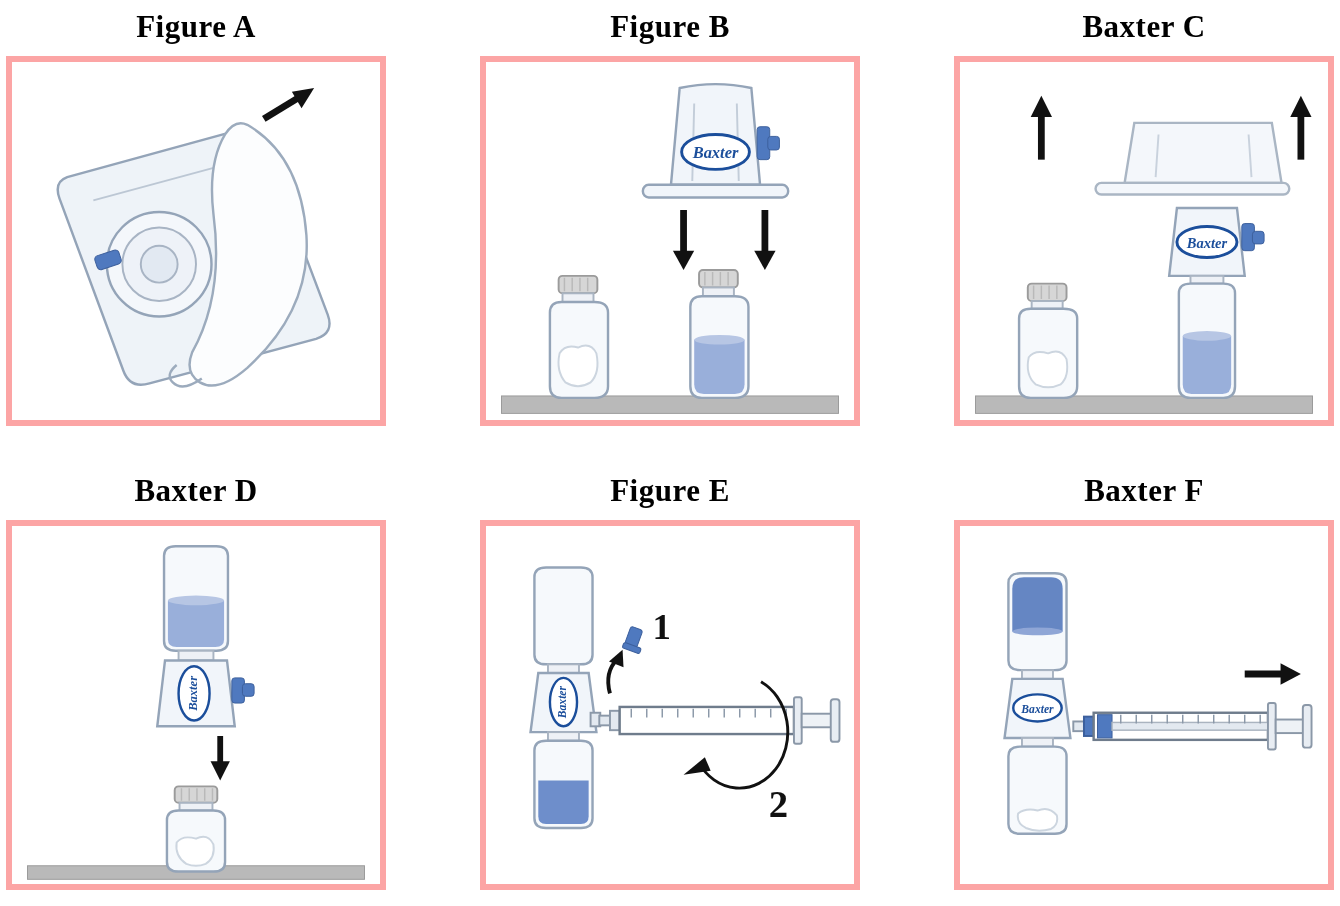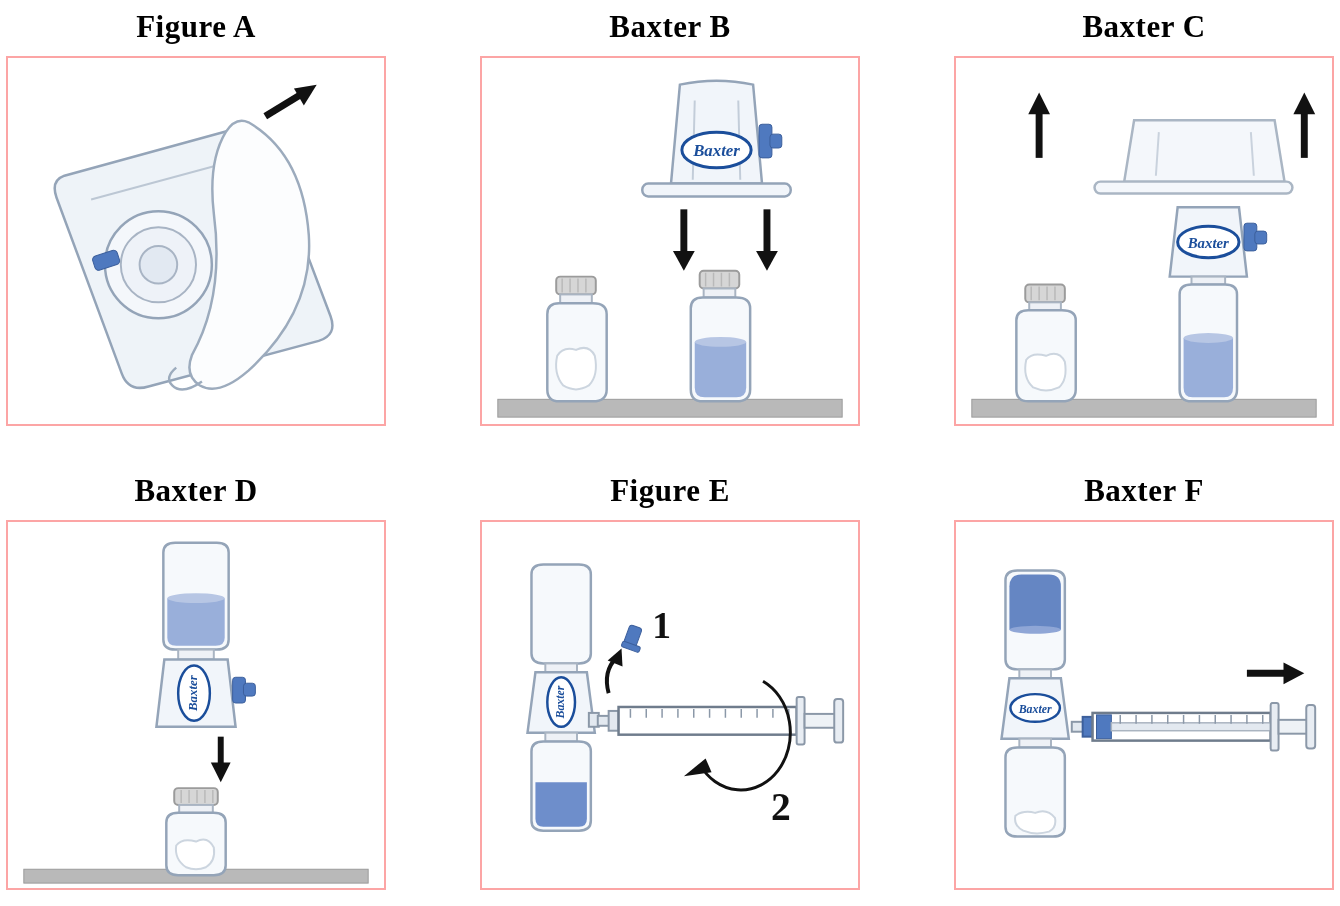--- a/index.html
+++ b/index.html
@@ -17,21 +17,21 @@
     row-gap:48px;
   }
   .fig { display:flex; flex-direction:column; align-items:center; }
   .fig-title {
     font-size:31px; font-weight:bold; color:#000;
     line-height:1.1; margin:0 0 12px 0; letter-spacing:0.5px;
     font-family:"Liberation Serif", serif;
   }
   .fig-panel {
     width:380px; height:370px;
-    border:2px solid #fca5a5; background:#ffffff;
+    border:6px solid #fca5a5; background:#ffffff;
   }
   .fig-panel svg { width:100%; height:100%; display:block; }
   text { font-family:"Liberation Serif", serif; }
   .brand-text { font-style:italic; font-weight:bold; }
 </style>
 </head>
 <body>
 
 <div class="sheet">
   <div class="grid">
@@ -52,21 +52,21 @@
             <circle cx="152" cy="208" r="19" fill="#e2e9f2" stroke="#a8b4c4" stroke-width="2"></circle>
             <rect x="86" y="196" width="26" height="15" rx="4" fill="#4f79bf" stroke="#3c5f9c" transform="rotate(-18 99 203)"></rect>
           </g>
           <path d="M243,64 Q298,96 304,178 Q309,255 243,315 Q213,341 194,330 Q178,320 186,299 Q219,240 208,156 Q202,104 220,74 Q230,58 243,64 Z" fill="#fcfdfe" stroke="#9cabbd" stroke-width="2.5"></path>
           <path d="M196,326 Q176,340 166,330 Q158,322 170,312" fill="none" stroke="#9cabbd" stroke-width="2.5"></path>
         </svg>
       </div>
     </section>
 
     <section class="fig">
-      <h2 class="fig-title">Baxter B</h2>
+      <h2 class="fig-title">Figure B</h2>
       <div class="fig-panel">
         <svg viewBox="0 0 380 368">
           <rect x="16" y="344" width="348" height="18" fill="#b9b9b9" stroke="#9a9a9a" stroke-width="1"></rect>
           <g>
             <path d="M200,26 Q237,18 274,26 L283,126 L191,126 Z" fill="#f1f5fa" stroke="#94a4b8" stroke-width="2.5"></path>
             <path d="M215,42 L213,122 M259,42 L261,122" stroke="#c3cdd9" stroke-width="2" fill="none"></path>
             <rect x="162" y="126" width="150" height="13" rx="6" fill="#f1f5fa" stroke="#94a4b8" stroke-width="2.5"></rect>
             <rect x="280" y="66" width="13" height="34" rx="3" fill="#4f79bf" stroke="#3c5f9c"></rect>
             <rect x="291" y="76" width="12" height="14" rx="3" fill="#4f79bf" stroke="#3c5f9c"></rect>
             <ellipse cx="237" cy="92" rx="35" ry="18" fill="#ffffff" stroke="#1b4e9b" stroke-width="3"></ellipse>

